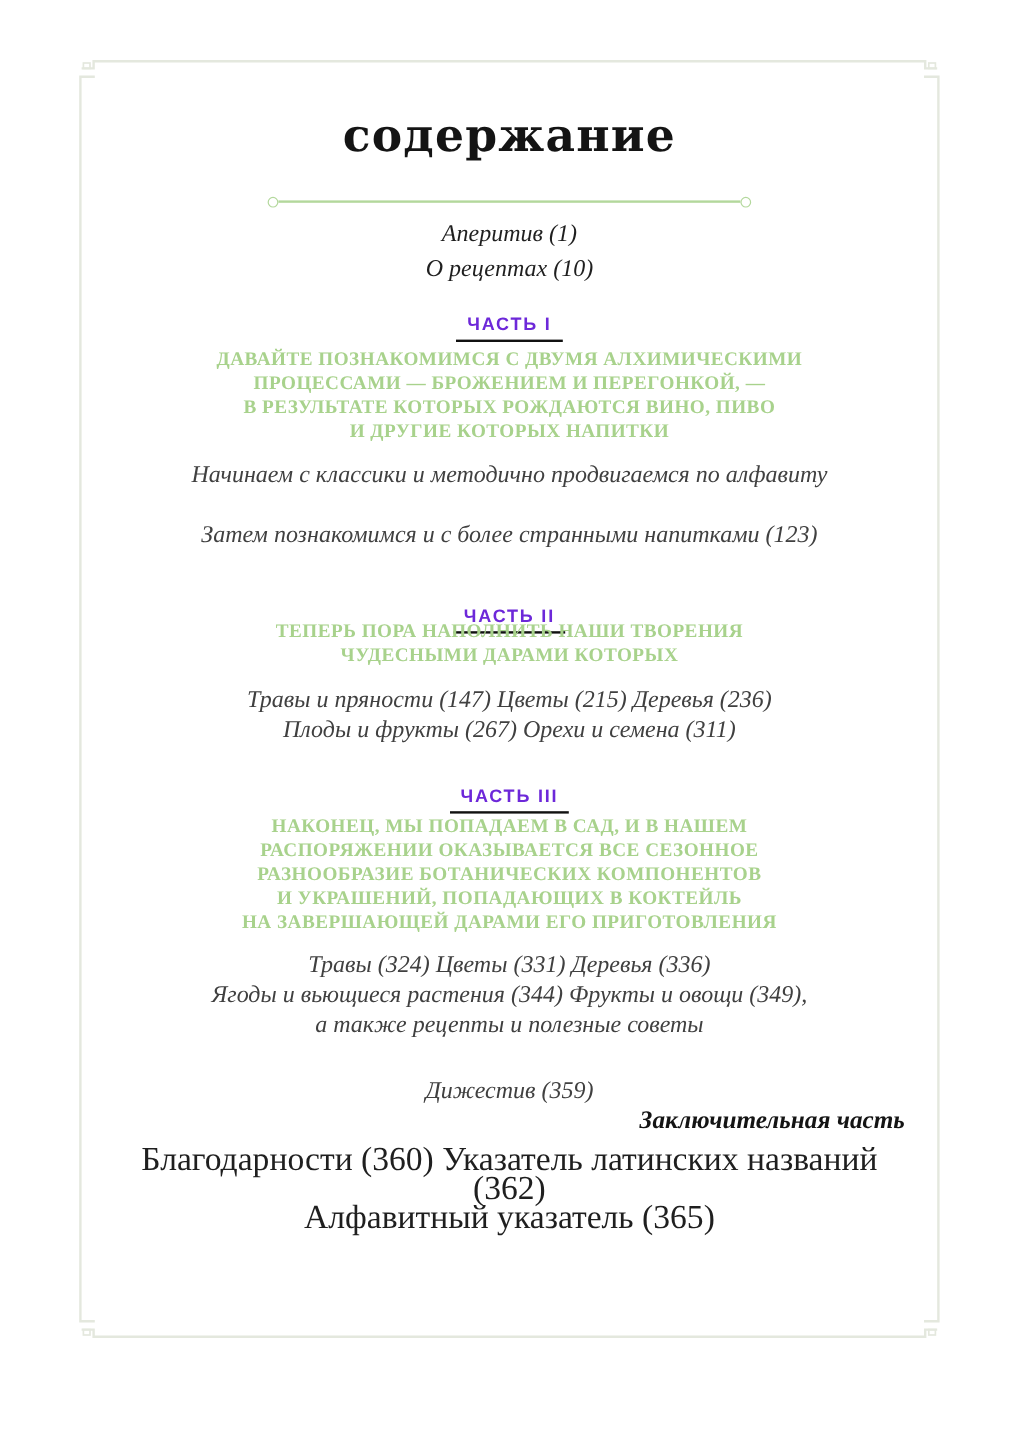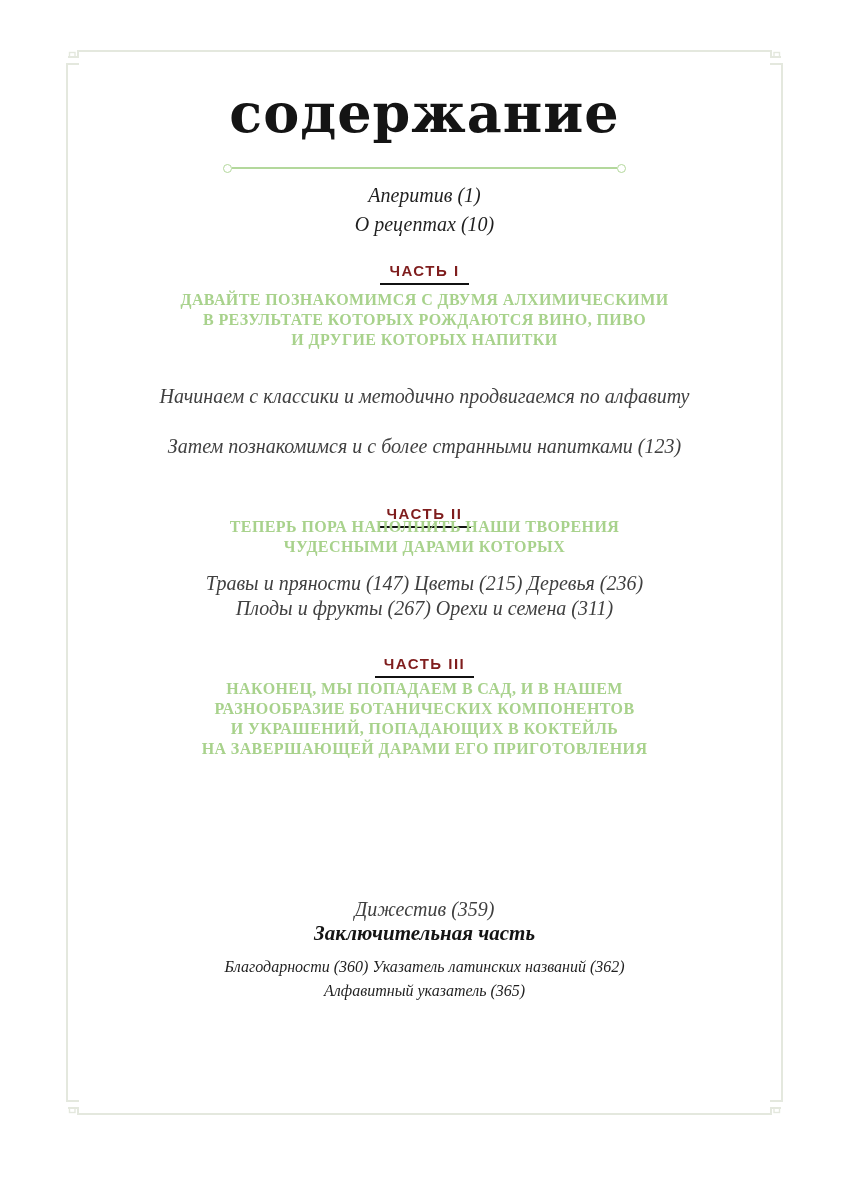--- a/index.html
+++ b/index.html
@@ -2,45 +2,45 @@
 <html><head>
 <meta charset="utf-8">
 <style>
   html,body{margin:0;padding:0;background:#ffffff;}
   #page{position:relative;width:849px;height:1200px;background:#ffffff;overflow:hidden;
         font-family:"Liberation Serif",serif;color:#1f1f1f;}
   .abs{position:absolute;left:95px;width:659px;text-align:center;}
   #frame-svg{position:absolute;top:0;left:0;}
 
   .page-title{top:87px;font-family:"DejaVu Serif",serif;font-weight:bold;
-              font-size:54px;line-height:52px;letter-spacing:1px;color:#141414;}
+              font-size:38px;line-height:52px;letter-spacing:1px;color:#141414;}
 
   .divider{top:164px;height:8px;display:flex;align-items:center;left:223px;width:403px;}
   .divider .ring{width:7px;height:7px;border:1.4px solid #b3d89c;border-radius:50%;
                  background:#fff;flex:0 0 auto;}
   .divider .rule{flex:1 1 auto;height:1.2px;background:#b3d89c;}
 
   .intro{top:181px;}
   .intro div{font-style:italic;font-size:20px;line-height:28.5px;}
 
   .part-label span{display:inline-block;font-family:"Liberation Sans",sans-serif;
                    font-weight:bold;font-size:15px;line-height:16px;letter-spacing:1.5px;
-                   color:#7f1d1d;padding:0 9px 4px 9px;border-bottom:2px solid #111;}
+                   color:#6d28d9;padding:0 9px 4px 9px;border-bottom:2px solid #111;}
   .green-head div{font-weight:bold;font-size:16px;line-height:20px;
                   letter-spacing:0.4px;color:#a8d28c;}
   .ital div, .ital{font-style:italic;font-size:20px;line-height:25px;color:#404040;}
 
   .label1{top:262px;} .head1{top:290px;} .body1a{top:384px;} .body1b{top:434px;}
   .label2{top:489px;margin-top:16px;} .head2{top:517px;} .body2a{top:571px;}
   .label3{top:655px;} .head3{top:679px;} .body3a{top:792px;}
 
   .digestif{top:897px;}
-  .final-title{top:920px;font-style:italic;font-weight:bold;font-size:21px;line-height:26px;color:#141414;}
+  .final-title{top:920px;font-style:italic;font-weight:bold;font-size:21px;line-height:26px;color:#141414;text-align:right;}
   .outro{top:955px;}
-  .outro div{font-style:italic;font-size:16px;line-height:24px;}
+  .outro div{font-size:28px;line-height:24px;}
 </style>
 </head>
 <body>
 
 <div id="page">
 
   <svg id="frame-svg" width="849" height="1200" viewBox="0 0 849 1200">
     <g fill="none" stroke="#e4e8de" stroke-width="2">
       <path d="M 68 57 H 78 V 51 H 771 V 57 H 781"></path>
       <path d="M 68 1108 H 78 V 1114 H 771 V 1108 H 781"></path>
@@ -66,20 +66,21 @@
   <div class="abs intro">
     <div>Аперитив (1)</div>
     <div>О рецептах (10)</div>
   </div>
 
   <div class="abs part-label label1">
     <span>ЧАСТЬ I</span>
   </div>
   <div class="abs green-head head1">
     <div>ДАВАЙТЕ ПОЗНАКОМИМСЯ С ДВУМЯ АЛХИМИЧЕСКИМИ</div>
+    <div>ПРОЦЕССАМИ — БРОЖЕНИЕМ И ПЕРЕГОНКОЙ, —</div>
     <div>В РЕЗУЛЬТАТЕ КОТОРЫХ РОЖДАЮТСЯ ВИНО, ПИВО</div>
     <div>И ДРУГИЕ КОТОРЫХ НАПИТКИ</div>
   </div>
   <div class="abs ital body1a">
     <div>Начинаем с классики и методично продвигаемся по алфавиту</div>
   </div>
   <div class="abs ital body1b">
     <div>Затем познакомимся и с более странными напитками (123)</div>
   </div>
 
@@ -93,23 +94,29 @@
   <div class="abs ital body2a">
     <div>Травы и пряности (147) Цветы (215) Деревья (236)</div>
     <div>Плоды и фрукты (267) Орехи и семена (311)</div>
   </div>
 
   <div class="abs part-label label3">
     <span>ЧАСТЬ III</span>
   </div>
   <div class="abs green-head head3">
     <div>НАКОНЕЦ, МЫ ПОПАДАЕМ В САД, И В НАШЕМ</div>
+    <div>РАСПОРЯЖЕНИИ ОКАЗЫВАЕТСЯ ВСЕ СЕЗОННОЕ</div>
     <div>РАЗНООБРАЗИЕ БОТАНИЧЕСКИХ КОМПОНЕНТОВ</div>
     <div>И УКРАШЕНИЙ, ПОПАДАЮЩИХ В КОКТЕЙЛЬ</div>
     <div>НА ЗАВЕРШАЮЩЕЙ ДАРАМИ ЕГО ПРИГОТОВЛЕНИЯ</div>
+  </div>
+  <div class="abs ital body3a">
+    <div>Травы (324) Цветы (331) Деревья (336)</div>
+    <div>Ягоды и вьющиеся растения (344) Фрукты и овощи (349),</div>
+    <div>а также рецепты и полезные советы</div>
   </div>
 
   <div class="abs ital digestif">Дижестив (359)</div>
   <div class="abs final-title">Заключительная часть</div>
   <div class="abs outro">
     <div>Благодарности (360) Указатель латинских названий (362)</div>
     <div>Алфавитный указатель (365)</div>
   </div>
 
 </div>

